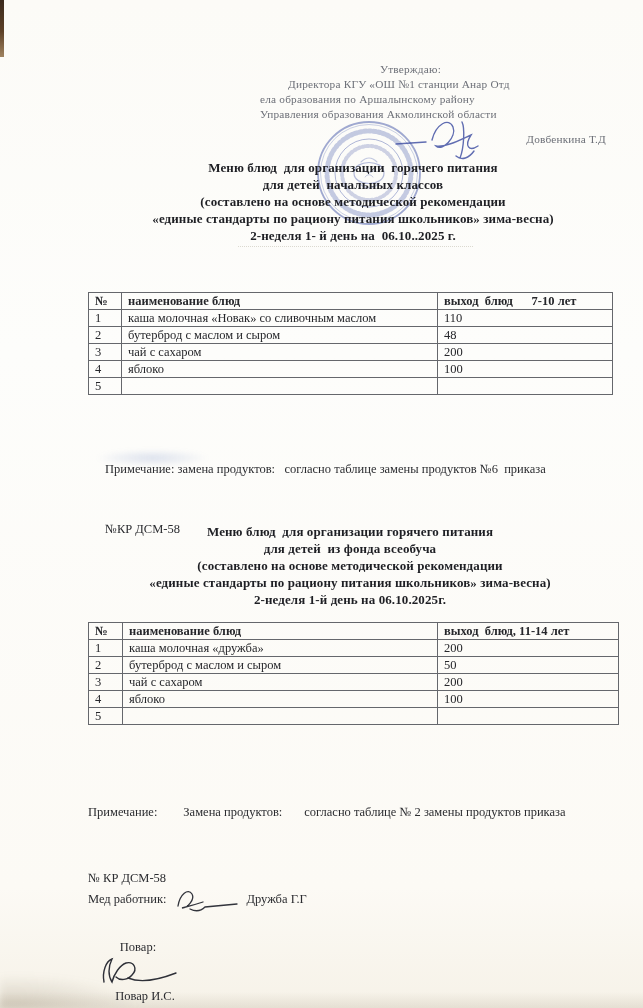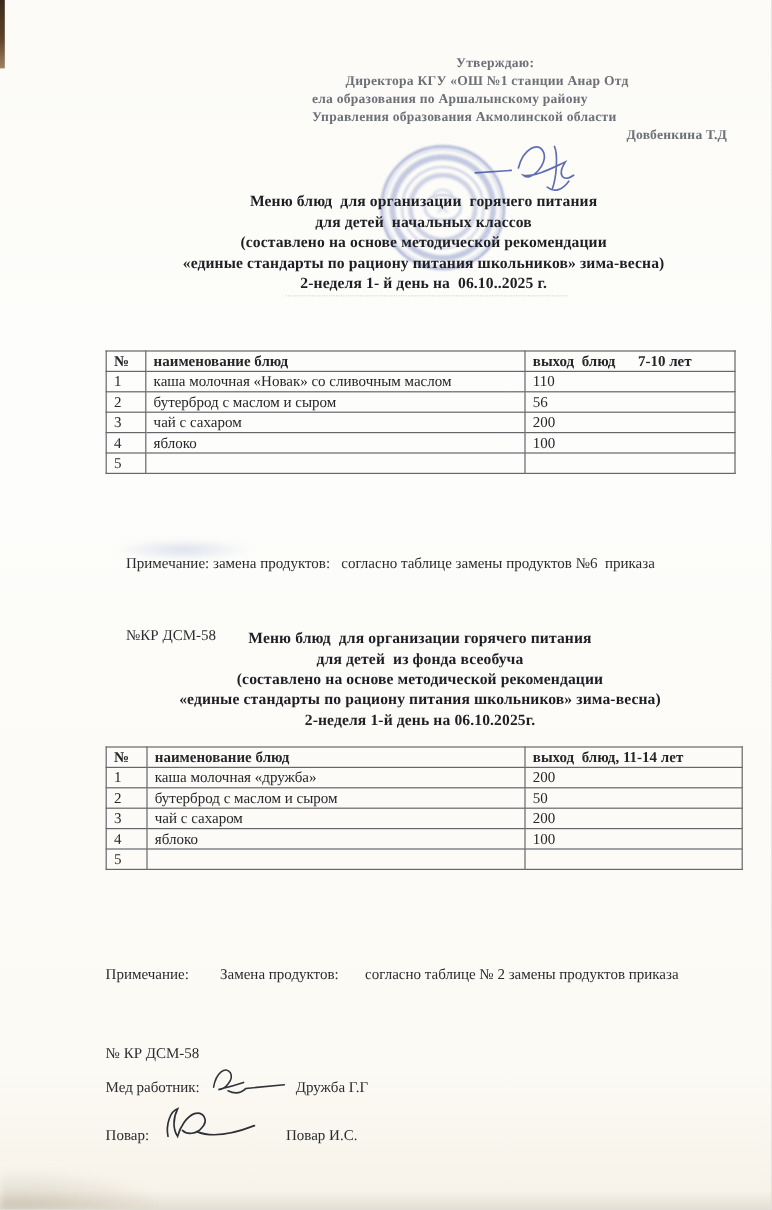--- a/index.html
+++ b/index.html
@@ -20,26 +20,26 @@
   .blue-smudge { position:absolute; left:95px; top:449px; width:115px; height:18px;
     background:radial-gradient(ellipse at center, rgba(90,120,190,.20), transparent 70%);
     filter:blur(2px); }
   .bottom-shade { position:absolute; left:0; bottom:0; width:100%; height:16px;
     background:linear-gradient(180deg, rgba(0,0,0,0), rgba(140,125,100,.16)); }
   .corner-shade { position:absolute; left:0; bottom:0; width:140px; height:34px;
     background:radial-gradient(ellipse at 10% 100%, rgba(130,115,90,.28), transparent 70%);
     filter:blur(3px); }
 
   
-  .approval { position:absolute; left:260px; top:46px; width:362px;
+  .approval { position:absolute; left:260px; top:62px; width:362px;
     font-size:11.3px; line-height:15px; color:#6d7078;
-    filter:blur(.35px); letter-spacing:.2px; white-space:pre-wrap;font-weight:bold; }
+    filter:blur(.35px); letter-spacing:.2px; white-space:pre-wrap; }
   .approval div:nth-child(1) { margin-left:120px; }
   .approval div:nth-child(2) { margin-left:28px; }
-  .approval div:nth-child(5) { text-align:right; margin-right:16px; }
+  .approval div:nth-child(5) { text-align:right; margin-right:16px; margin-top:10px; }
 
   
   .stamp { position:absolute; left:308px; top:112px; width:122px; height:122px; }
   .head-sign { position:absolute; left:392px; top:112px; width:120px; height:56px; }
 
   
   .title-block { position:absolute; text-align:center; font-weight:bold;
     font-size:13px; line-height:17px; color:#1e1f24; letter-spacing:.1px; white-space:pre-wrap; }
   #title1 { left:60px; top:159px; width:586px; }
   #title2 { left:60px; top:523px; width:580px; }
@@ -57,23 +57,23 @@
   
   .note { position:absolute; font-size:12.5px; color:#2b2c30; line-height:20px; white-space:pre-wrap; }
   #note1 { left:105px; top:419px; width:508px; }
   #note2 { left:88px; top:757px; width:528px; line-height:22px; }
   .note b { font-weight:normal; }
   #note2 .gap1 { margin-left:26px; }
   #note2 .gap2 { margin-left:22px; }
 
   
   .sig-row { position:absolute; left:88px; font-size:12.5px; color:#2b2c30;
-    display:flex; align-items:flex-end; }
+    display:flex; align-items:center; }
   #sig-med { top:884px; }
-  #sig-cook { top:920px; }
+  #sig-cook { top:940px;flex-direction:column; }
   .sig-row .lbl { font-weight:normal; }
   .sig-row svg { margin:0 4px; }
 </style>
 </head>
 <body>
 
 <div class="page">
 
   <div class="edge-strip"></div>
   <div class="dotted-artifact"></div>
@@ -126,21 +126,21 @@
       </thead>
     <tbody>
         <tr>
           <td><span>1</span></td>
           <td><span>каша молочная «Новак» со сливочным маслом</span></td>
           <td><span>110</span></td>
         </tr>
         <tr>
           <td><span>2</span></td>
           <td><span>бутерброд с маслом и сыром</span></td>
-          <td><span>56</span></td>
+          <td><span>48</span></td>
         </tr>
         <tr>
           <td><span>3</span></td>
           <td><span>чай с сахаром</span></td>
           <td><span>200</span></td>
         </tr>
         <tr>
           <td><span>4</span></td>
           <td><span>яблоко</span></td>
           <td><span>100</span></td>

